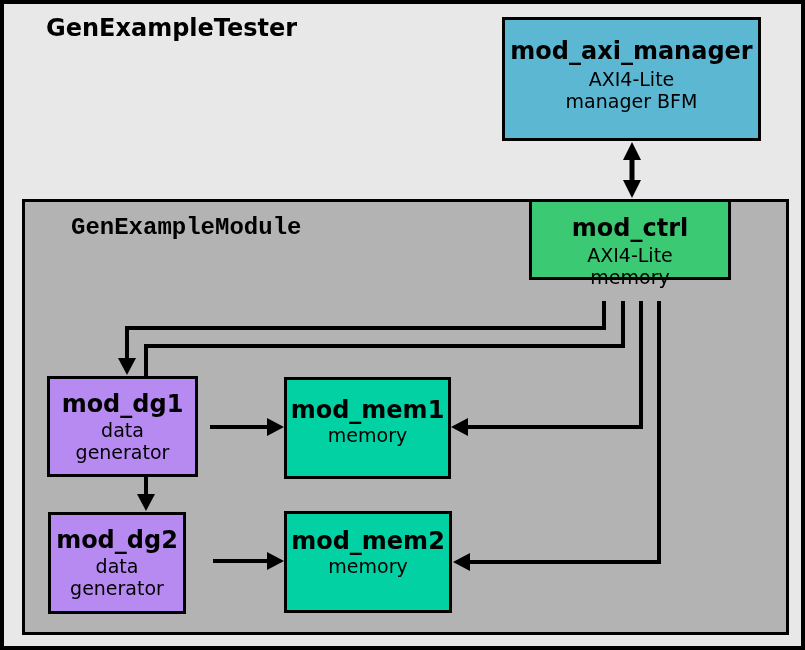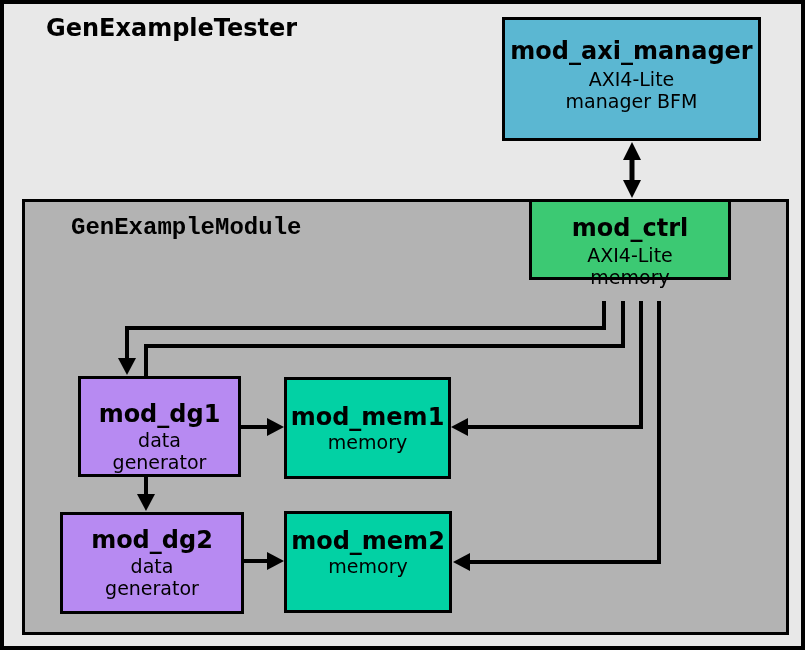--- a/index.html
+++ b/index.html
@@ -40,23 +40,23 @@
     text-align:center;
     z-index:3;
   }
   .block .block-name { font-size:24px; font-weight:bold; line-height:28px; white-space:nowrap; }
   .block .block-desc { font-size:19px; line-height:22px; white-space:nowrap; }
 
   .block-axi  { left:498px; top:13px;  width:259px; height:124px; background:var(--manager-fill,#5bb7d2); padding-top:17px; }
   .block-axi .block-name { margin-bottom:3px; }
   .block-ctrl { left:525px; top:195px; width:202px; height:81px; background:var(--ctrl-fill,#3cc973); padding-top:12px; }
   .block-ctrl .block-name { margin-bottom:2px; }
-  .block-dg1  { left:43px;  top:372px; width:163px; height:101px; background:var(--dg-fill,#b78af2); padding-top:21px;margin-left:31px; }
-  .block-dg2  { left:56px;  top:508px; width:184px; height:102px; background:var(--dg-fill,#b78af2); padding-top:11px; }
-  .block-mem1 { left:280px; top:373px; width:167px; height:102px; background:var(--mem-fill,#02d1a4); padding-top:23px; }
+  .block-dg1  { left:43px;  top:372px; width:151px; height:101px; background:var(--dg-fill,#b78af2); padding-top:11px; }
+  .block-dg2  { left:44px;  top:508px; width:138px; height:102px; background:var(--dg-fill,#b78af2); padding-top:11px; }
+  .block-mem1 { left:280px; top:373px; width:167px; height:102px; background:var(--mem-fill,#02d1a4); padding-top:16px; }
   .block-mem2 { left:280px; top:507px; width:168px; height:102px; background:var(--mem-fill,#02d1a4); padding-top:13px; }
   .block-dg1 .block-name, .block-dg2 .block-name { margin-bottom:1px; }
 
   .wires {
     position:absolute; left:0; top:0; width:805px; height:650px;
     z-index:2; pointer-events:none;
   }
   .wires path { stroke: var(--line, #000); stroke-width:4; fill:none; }
   .wires path.thick { stroke-width:5; }
   .wires polygon { fill: var(--line, #000); stroke:none; }

